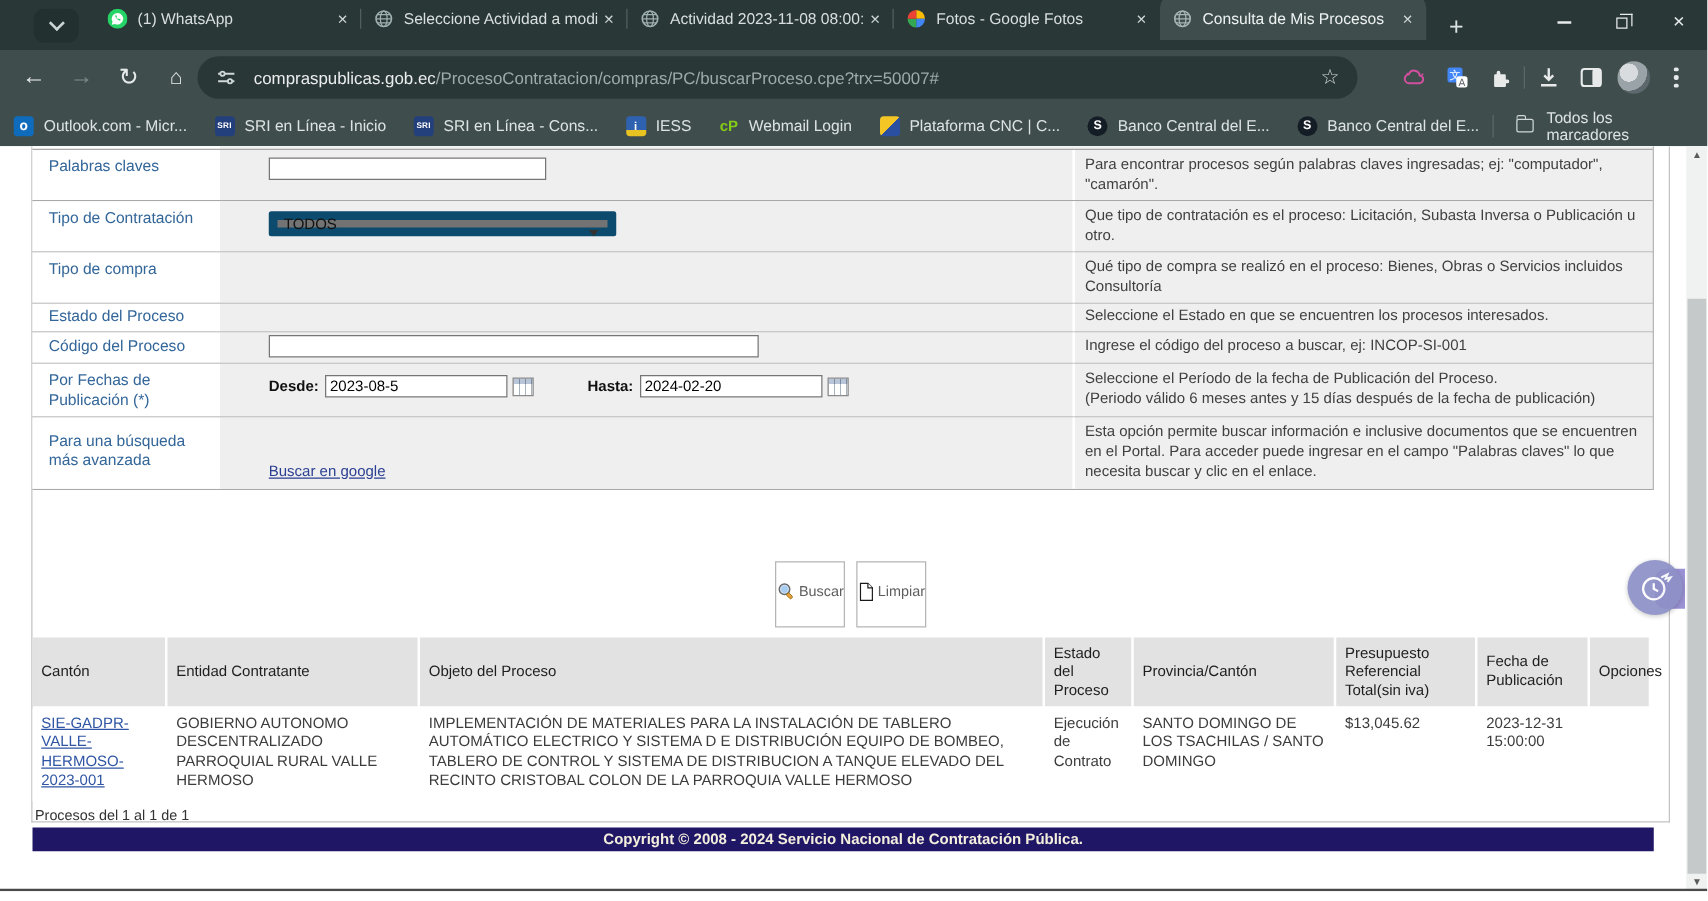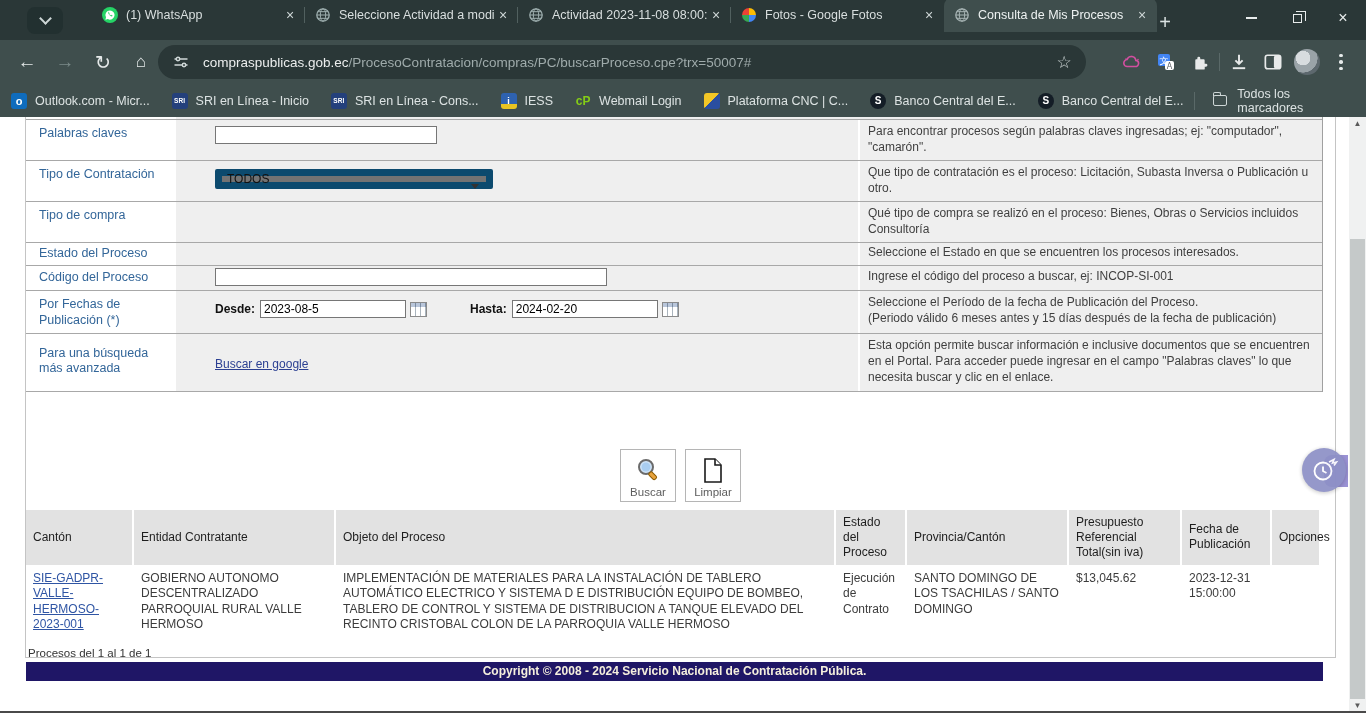--- a/index.html
+++ b/index.html
@@ -5,21 +5,21 @@
   html,body{margin:0;padding:0;width:1366px;height:721px;overflow:hidden;
     font-family:"Liberation Sans","DejaVu Sans",sans-serif;background:#fff;position:relative;}
   *{box-sizing:border-box;}
 
   
   .tabstrip{position:absolute;left:0;top:0;width:1366px;height:40px;background:#2a3737;}
   .tab-chevron-btn{position:absolute;left:27px;top:7px;width:36px;height:27px;border-radius:8px;
     background:#223030;display:flex;align-items:center;justify-content:center;}
   .chev{width:9px;height:9px;border-right:2px solid #cdd6d6;border-bottom:2px solid #cdd6d6;
     transform:rotate(45deg);margin-top:-4px;}
-  .tabs{position:absolute;left:92px;top:0;height:32px;display:flex;align-items:flex-end;}
+  .tabs{position:absolute;left:76px;top:0;height:32px;display:flex;align-items:flex-end;}
   .tab{width:213px;height:35px;margin-top:5px;display:flex;align-items:center;padding:0 6px 0 10px;
     color:#d9dfdf;font-size:12.5px;position:relative;border-radius:9px 9px 0 0;}
   .tab:not(.active):not(:first-child)::before{content:"";position:absolute;left:-1px;top:10px;height:16px;
     width:1px;background:#51605f;}
   .tab.active{background:#3f4e4d;color:#eef2f2;}
   .tab .ticon{width:16px;height:16px;flex:0 0 16px;margin-right:8px;display:flex;}
   .tab .ttitle{flex:1;white-space:nowrap;overflow:hidden;}
   .tab .tclose{flex:0 0 18px;width:18px;height:18px;border-radius:50%;display:flex;align-items:center;
     justify-content:center;color:#cfd7d7;font-size:14px;line-height:1;}
   .newtab-btn{position:absolute;left:1152px;top:9px;width:26px;height:26px;color:#dbe2e2;font-size:20px;
@@ -84,24 +84,24 @@
   .tin{border:1px solid #767676;background:#fff;height:18px;font-size:12px;padding:0 3px;
     font-family:"Liberation Sans","DejaVu Sans",sans-serif;}
   .sel{width:278px;height:20px;border:7px solid #0c4a6e;border-radius:2px;background:#737373;position:relative;
     display:flex;align-items:center;padding-left:5px;font-size:12px;color:#111;margin-top:2px;}
   .sel::after{content:"";position:absolute;right:7px;top:8px;border:4px solid transparent;border-top:5px solid #333;}
   .datec{display:flex;align-items:center;margin-top:4px;}
   .dlabel{font-weight:bold;color:#111;margin-right:5px;}
   .calic{width:17px;height:15px;border:1px solid #8a8a8a;margin-left:4px;
     background:linear-gradient(180deg,#b9c6da 0 4px,#fff 4px),
     repeating-linear-gradient(90deg,transparent 0 4px,#aab4bd 4px 5px);background-blend-mode:multiply;}
-  .glink{color:#2b3f92;font-size:12px;margin-top:17px;display:inline-block;}
+  .glink{color:#2b3f92;font-size:12px;margin-top:30px;display:inline-block;}
 
   .btnrow{display:flex;justify-content:center;gap:9px;margin-top:57px;}
-  .pbtn{width:56px;height:53px;border:1px solid #b5b5b5;background:#fff;display:flex;flex-direction:column;
+  .pbtn{width:56px;height:53px;border:1px solid #b5b5b5;background:#fff;display:flex;flex-direction:row;
     align-items:center;justify-content:flex-end;padding-bottom:3px;font-size:11.5px;color:#5d5d5d;gap:2px;}
 
   .rtable{display:grid;grid-template-columns:106px 200px 498px 69px 160px 111px 88px 47px;gap:2px;
     width:1297px;margin-top:8px;font-size:12px;color:#3c3c3c;}
   .hcell{background:#e2e2e2;color:#1e1e1e;padding:5px 7px;display:flex;align-items:center;line-height:1.25;
     min-height:48px;}
   .dcell{background:#fff;padding:4px 7px 8px 7px;line-height:1.3;}
   .codelink{color:#2f55a4;text-decoration:underline;word-break:normal;}
   .pagination{font-size:11.5px;color:#333;padding:6px 0 0 2px;height:19px;}
 

